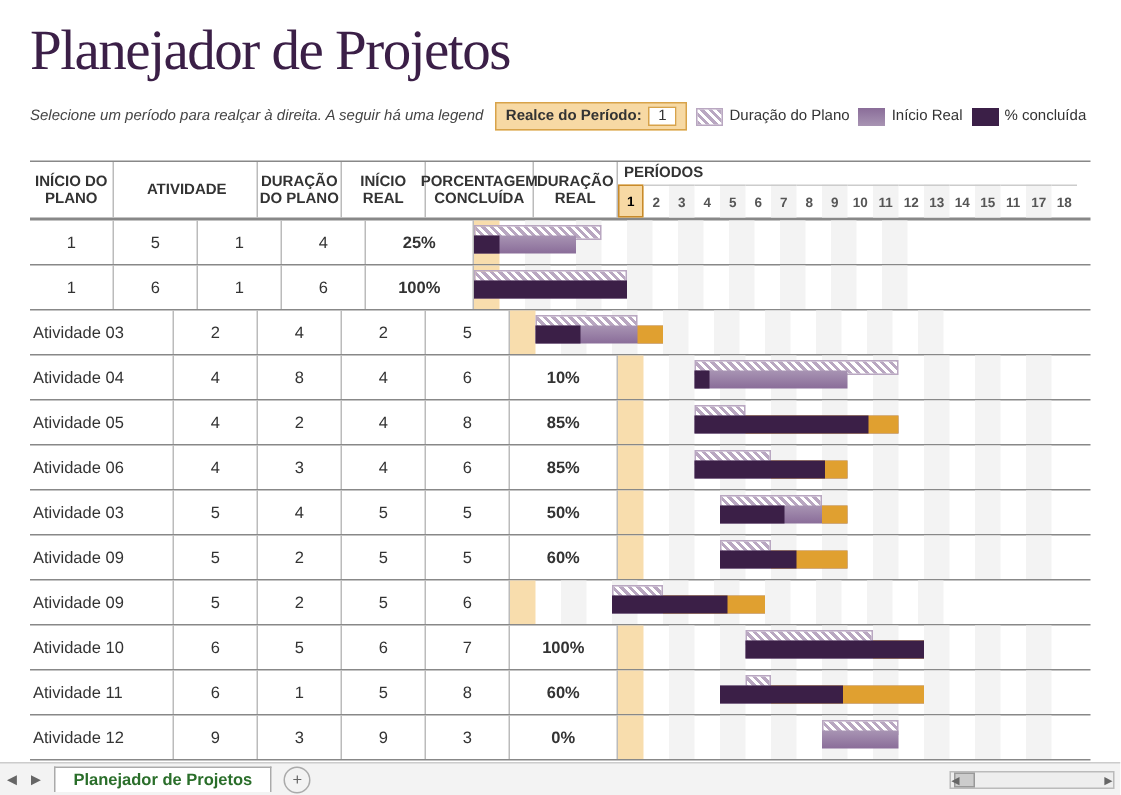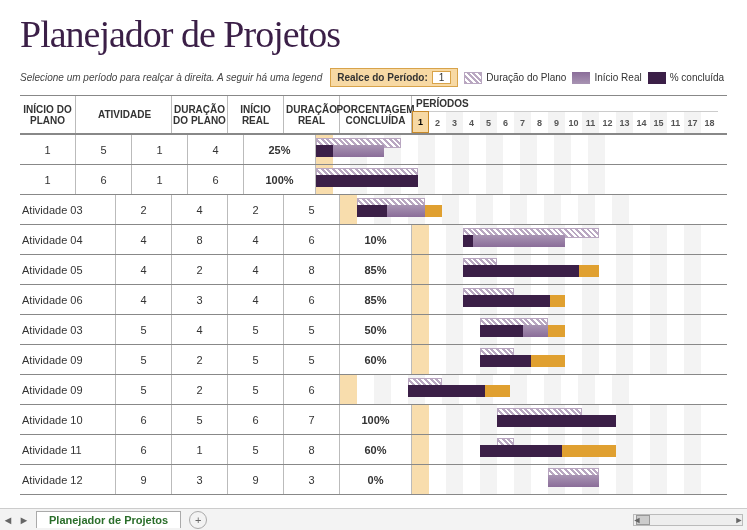--- a/index.html
+++ b/index.html
@@ -22,21 +22,21 @@
     color: #3b1f47;
     margin: 0 0 12px 0;
     letter-spacing: -1px;
   }
   .legend-row {
     display: flex;
     align-items: center;
     gap: 6px;
     font-size: 10px;
     font-style: italic;
-    margin-bottom: 8px;
+    margin-bottom: 20px;
     flex-wrap: nowrap;
   }
   .legend-row .instr { color: #444; margin-right: 2px; font-style: italic; }
   .realce-label {
     background: #f7d9a4;
     border: 1px solid #d8a34a;
     padding: 2px 6px;
     font-style: normal;
     font-weight: bold;
     color: #333;
@@ -183,22 +183,22 @@
       <span>% concluída</span>
     </span>
   </div>
 
   <div class="grid">
     <div class="row header-row">
       <div class="cell c-num">INÍCIO DO PLANO</div>
       <div class="cell c-act">ATIVIDADE</div>
       <div class="cell c-num">DURAÇÃO DO PLANO</div>
       <div class="cell c-num">INÍCIO REAL</div>
+      <div class="cell c-pct">PORCENTAGEM CONCLUÍDA</div>
       <div class="cell c-num">DURAÇÃO REAL</div>
-      <div class="cell c-pct">PORCENTAGEM CONCLUÍDA</div>
       <div class="gantt-head">
         <div class="title">PERÍODOS</div>
         <div class="periods" id="periods">
             <div class="hl">1</div>
             <div>2</div>
             <div>3</div>
             <div>4</div>
             <div>5</div>
             <div>6</div>
             <div>7</div>

